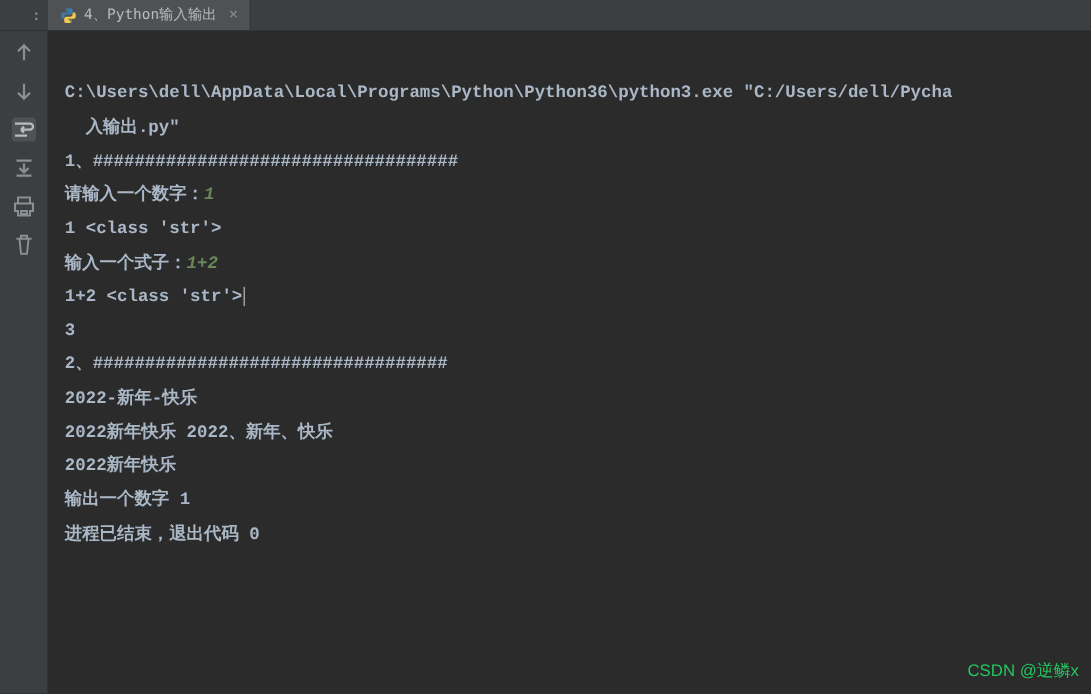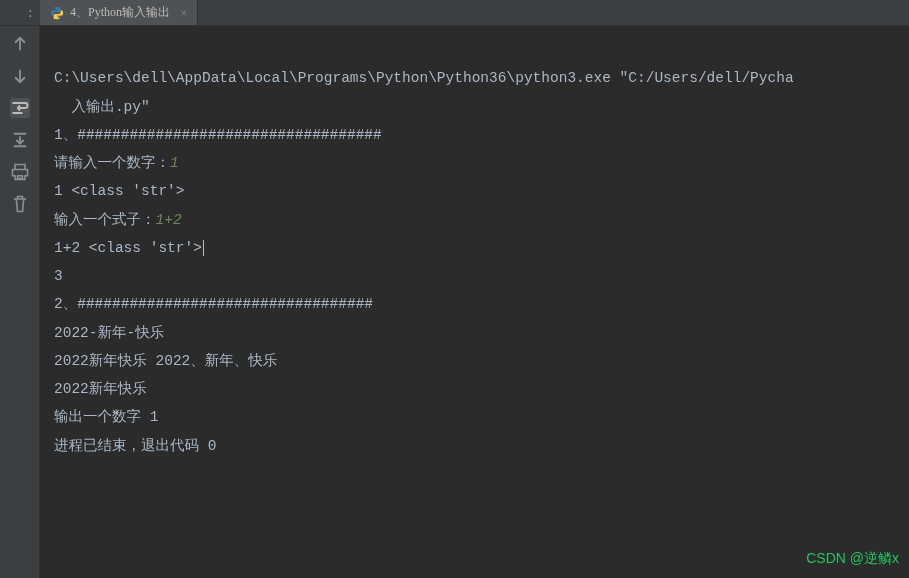--- a/index.html
+++ b/index.html
@@ -34,21 +34,20 @@
     }
     .tab {
       display: flex;
       align-items: center;
       padding: 0 10px;
       background: #4e5254;
       border-right: 1px solid #323232;
       gap: 6px;
       font-size: 12px;
       color: #bbbbbb;
-      font-family: Liberation Serif, serif;
     }
     .tab .py-icon {
       width: 14px;
       height: 14px;
       display: inline-flex;
       align-items: center;
       justify-content: center;
     }
     .tab .close {
       color: #888;
@@ -88,20 +87,21 @@
       padding: 10px 14px;
       font-family: "Consolas", "Courier New", monospace;
       font-size: 14.5px;
       line-height: 1.95;
       color: #a9b7c6;
       white-space: pre;
       overflow: hidden;
     }
     .console .line {
       display: block;
+      font-weight: bold;
     }
     .green {
       color: #6a8759;
       font-style: italic;
     }
     .cursor {
       display: inline-block;
       width: 1px;
       height: 16px;
       background: #bbbbbb;

